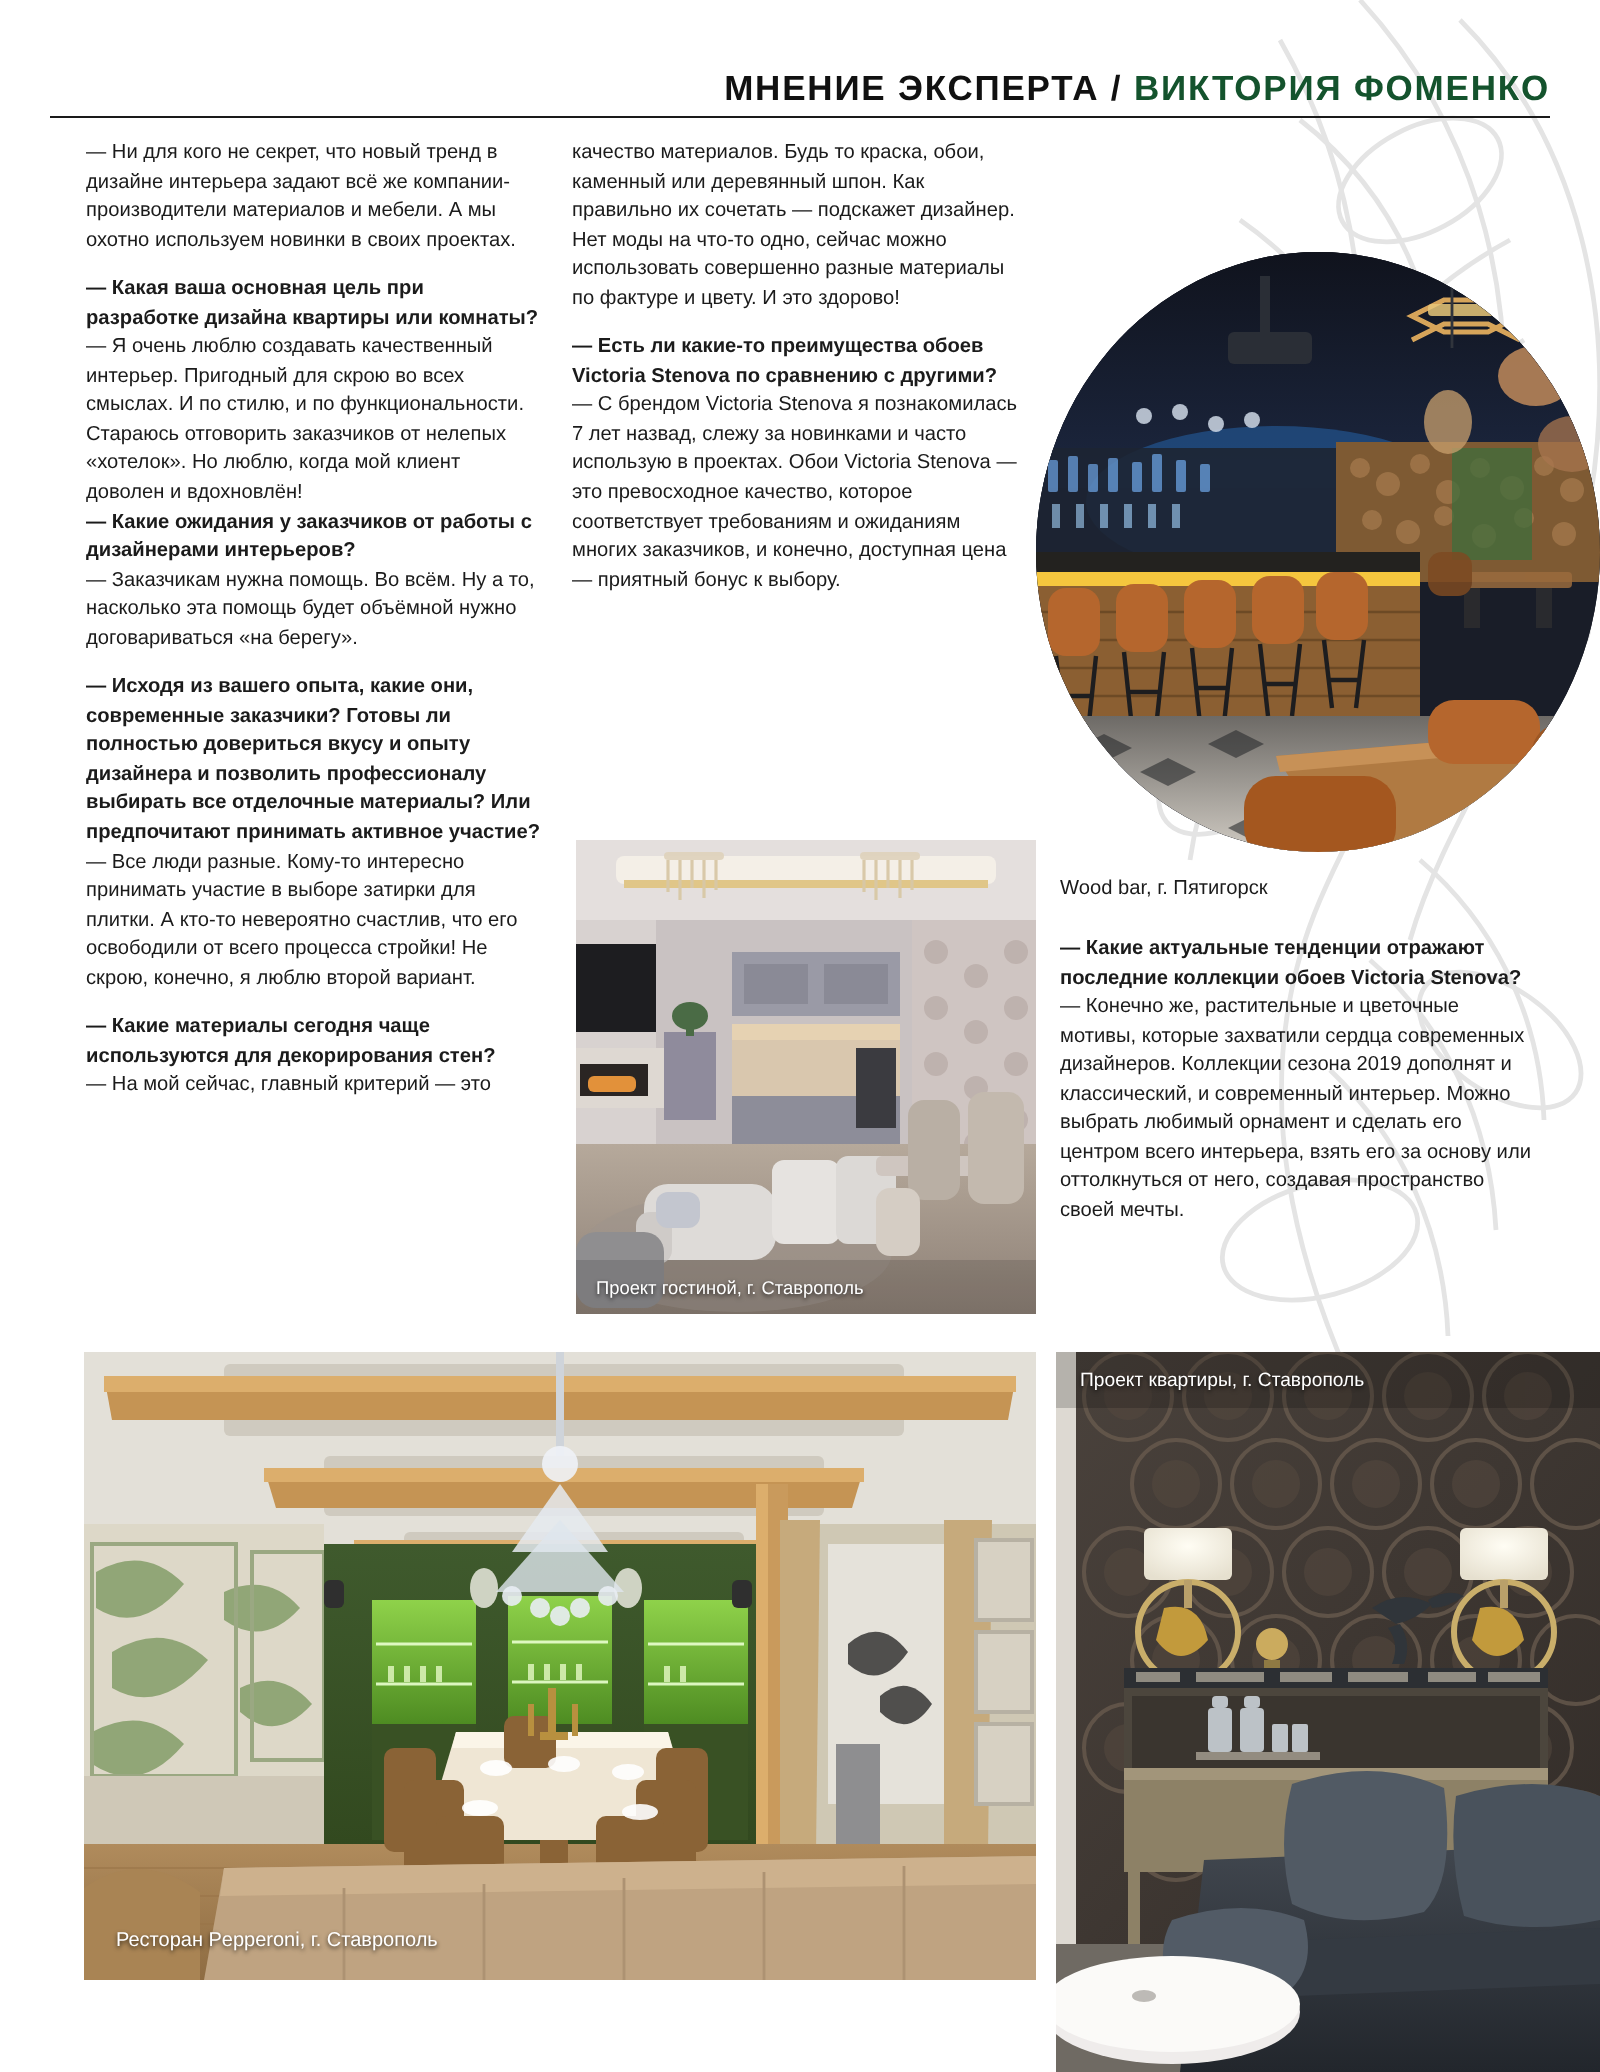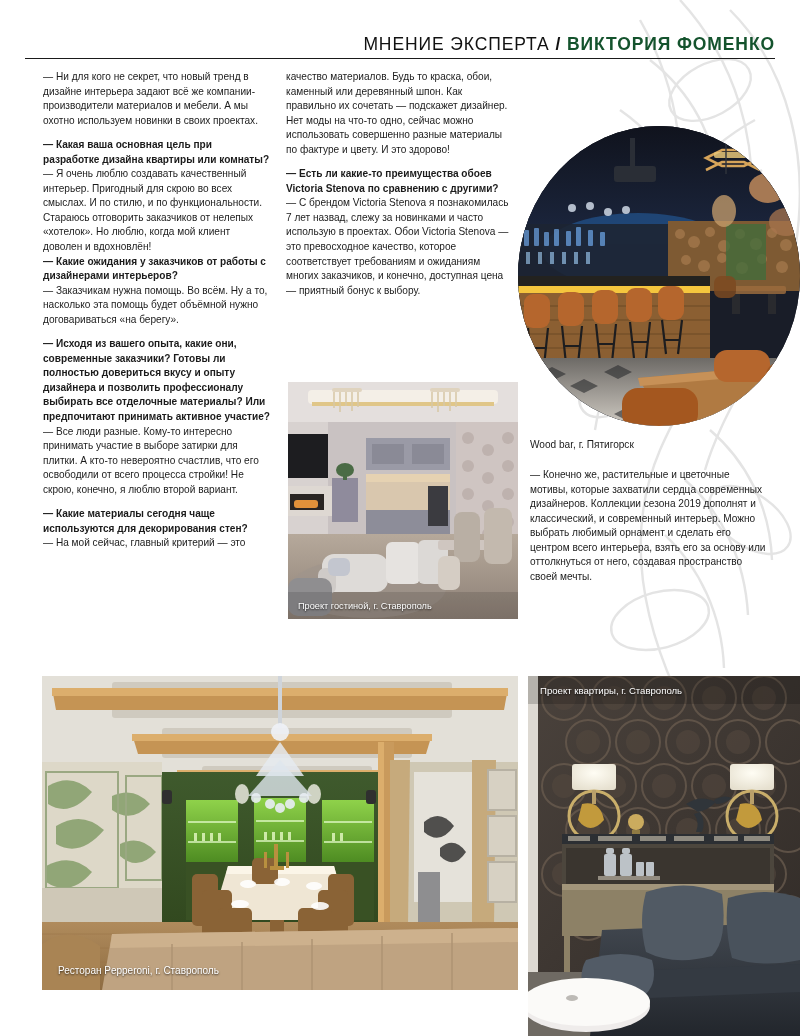--- a/index.html
+++ b/index.html
@@ -45,21 +45,21 @@
     justify-content: flex-end;
     padding-right: 25px;
     box-sizing: border-box;
   }
   .header-title {
     font-size: 17.5px;
     letter-spacing: 0.9px;
     color: #111111;
     white-space: nowrap;
   }
-  .header-title .strong { font-weight: 400; }
+  .header-title .strong { font-weight: 700; }
   .header-title .slash { font-weight: 700; color:#111; }
   .header-title .light { font-weight: 700; color:#14532d; }
   .header-rule {
     position: absolute;
     left: 25px;
     top: 58px;
     width: 750px;
     height: 1px;
     background: #1a1a1a;
     z-index: 5;
@@ -114,21 +114,21 @@
     top: 439px;
     font-size: 10.1px;
     color: #1b1b1b;
     z-index: 5;
     white-space: nowrap;
   }
 
   
   #img-living {
     left: 288px;
-    top: 382px;
+    top: 420px;
     width: 230px;
     height: 237px;
   }
   #img-living .cap { bottom: 8px; }
 
   
   #img-restaurant {
     left: 42px;
     top: 676px;
     width: 476px;
@@ -196,20 +196,21 @@
       <p>— На мой сейчас, главный критерий — это</p>
     </div>
 
   <div class="col" id="col2">
       <p>качество материалов. Будь то краска, обои, каменный или деревянный шпон. Как правильно их сочетать — подскажет дизайнер. Нет моды на что-то одно, сейчас можно использовать совершенно разные материалы по фактуре и цвету. И это здорово!</p>
       <p class="q gap">— Есть ли какие-то преимущества обоев Victoria Stenova по сравнению с другими?</p>
       <p>— С брендом Victoria Stenova я познакомилась 7 лет назвад, слежу за новинками и часто использую в проектах.  Обои Victoria Stenova — это превосходное качество, которое соответствует требованиям и ожиданиям многих заказчиков, и конечно, доступная цена — приятный бонус к выбору.</p>
     </div>
 
   <div class="col" id="col3">
+      <p class="q">— Какие актуальные тенденции отражают последние коллекции обоев Victoria Stenova?</p>
       <p>— Конечно же, растительные и цветочные мотивы, которые захватили сердца современных дизайнеров. Коллекции сезона 2019 дополнят и классический, и современный интерьер. Можно выбрать любимый орнамент и сделать его центром всего интерьера, взять его за основу или оттолкнуться от него, создавая пространство своей мечты.</p>
     </div>
 
   <div class="img-box" id="img-woodbar">
     <svg class="ph" viewBox="0 0 282 300" preserveAspectRatio="xMidYMid slice" xmlns="http://www.w3.org/2000/svg">
       <defs>
         <linearGradient id="wbCeil" x1="0" y1="0" x2="0" y2="1">
           <stop offset="0%" stop-color="#10131d"></stop>
             <stop offset="100%" stop-color="#1c2740"></stop>
         </linearGradient>

